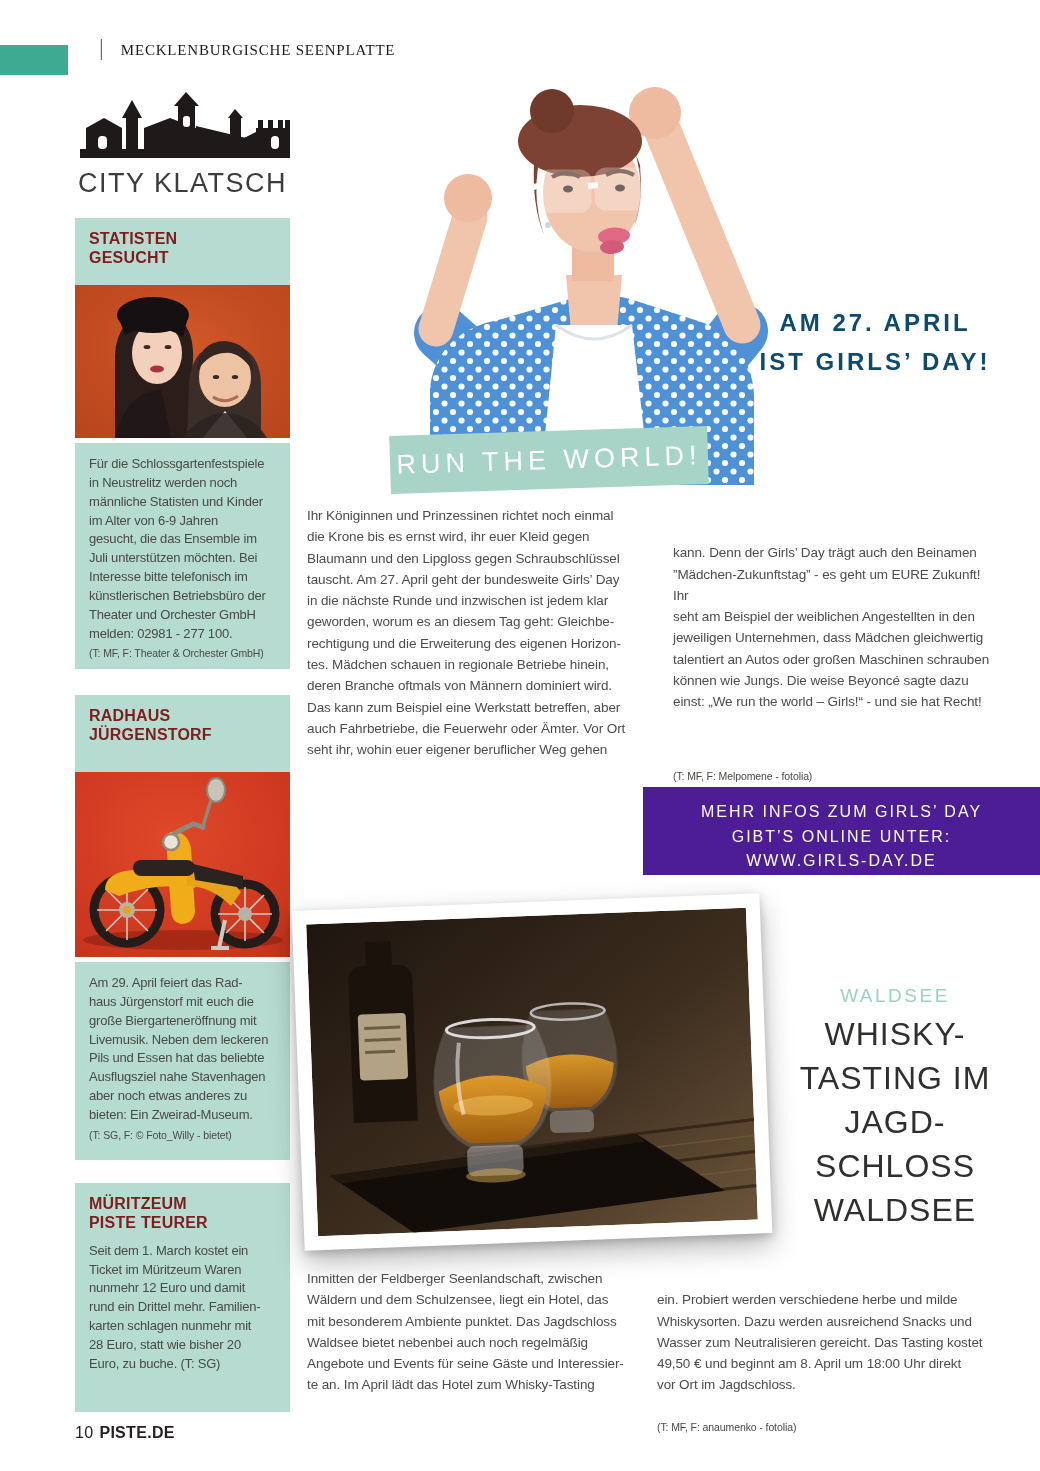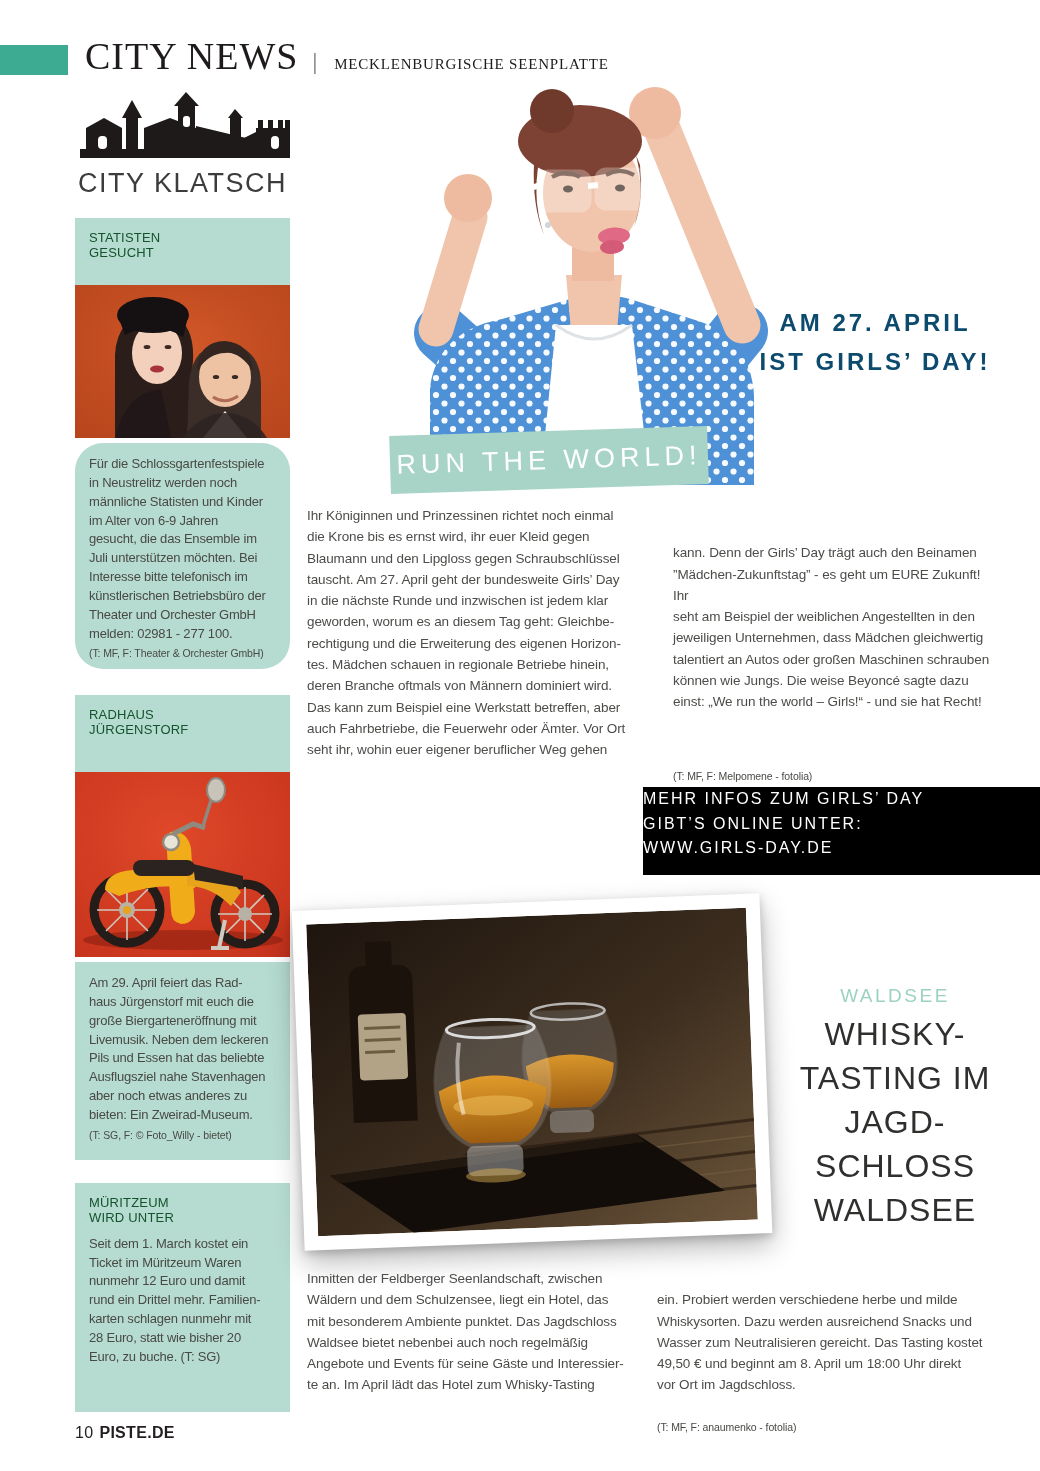--- a/index.html
+++ b/index.html
@@ -17,42 +17,42 @@
   .header-sep { font-family:"Liberation Serif", serif; font-size:24px; color:#6b6866; margin:0 10px 0 14px; font-weight:300; }
   .header-sub { font-family:"Liberation Serif", serif; font-size:15px; color:#1e1b1a; letter-spacing:0.8px;margin-left:7px; }
 
   
   .logo-wrap { left:78px; top:92px; width:214px; }
   .logo-text { font-size:27px; font-weight:300; letter-spacing:1.5px; color:#3d3c3b; margin-top:2px; }
 
   
   .teal { background:#b6dcd1; }
   .side-box { left:75px; width:215px; box-sizing:border-box; }
-  .box-heading { font-weight:normal; font-size:13px; line-height:1.18; color:#14532d; white-space:pre-line; letter-spacing:0.2px; }
+  .box-heading { font-weight:bold; font-size:16px; line-height:1.18; color:#7f1d1d; white-space:pre-line; letter-spacing:0.2px; }
   .pad { padding:12px 12px 10px 14px; }
   .side-body { font-size:13px; line-height:1.45; color:#494945; white-space:pre-line; letter-spacing:-0.2px; margin:0; }
   .credit { font-size:10.5px; color:#494945; letter-spacing:-0.1px; margin:4px 0 0 0; }
   .side-photo { left:75px; width:215px; overflow:hidden; }
   .side-photo svg { display:block; }
 
   
   .girl-photo { left:330px; top:85px; width:440px; height:400px; }
   .gd-date { left:740px; top:303px; width:270px; text-align:center;
              font-weight:bold; font-size:24px; line-height:39px; letter-spacing:3px;
              color:#0c4a6e; white-space:pre-line; }
   .run-banner { left:390px; top:431px; width:318px; height:58px; background:#a7d4c7;
                 transform:rotate(-1.8deg); display:flex; align-items:center; justify-content:center; }
   .run-banner span { color:#ffffff; font-size:27px; font-weight:300; letter-spacing:5px; }
   .article-col { font-size:13.5px; line-height:21.3px; color:#4c4c49; white-space:pre-line; letter-spacing:-0.1px; }
   .gd-left  { left:307px; top:505px; width:342px; }
   .gd-right { left:657px; top:505px; width:352px; }
   .gd-right p { margin:16px; }
   .gd-right .p2 { margin-top:19px; }
-  .info-box { left:643px; top:787px; width:397px; height:88px; background:#000000; box-sizing:border-box;
-              color:#ffffff;
+  .info-box { left:643px; top:787px; width:397px; height:88px; background:#4c1d95; box-sizing:border-box;
+              padding-top:13px; text-align:center; color:#ffffff;
               font-size:16px; font-weight:300; letter-spacing:2px; line-height:24.5px; }
   .info-box a { color:#ffffff; text-decoration:none; }
 
   
   .polaroid { left:298px; top:902px; background:#ffffff; padding:14px;
               transform:rotate(-2.2deg); box-shadow:0 12px 28px rgba(0,0,0,0.28), 0 3px 8px rgba(0,0,0,0.18); }
   .polaroid svg { display:block; }
   .ws-kicker { left:775px; top:985px; width:240px; text-align:center;
                font-size:19px; font-weight:400; letter-spacing:2.5px; color:#9cd2c2; }
   .ws-title { left:775px; top:1012px; width:240px; text-align:center;
@@ -66,21 +66,20 @@
   .footer .pgnum { font-weight:300; margin-right:6px; }
   .footer .site { font-weight:bold; }
 </style>
 </head>
 <body>
 
 <div class="page">
 
   <div class="abs accent-bar"></div>
   <div class="abs header-line">
-    <span class="city-news">CITY NEWS</span>
     <span class="header-sep">|</span>
     <span class="header-sub">MECKLENBURGISCHE SEENPLATTE</span>
   </div>
 
   <div class="abs logo-wrap">
     <svg width="214" height="70" viewBox="0 0 214 70">
       <g fill="#1d1a19">
         <rect x="2" y="57" width="210" height="9"></rect>
         <polygon points="8,57 8,36 26,26 44,36 44,57"></polygon>
         <rect x="48" y="26" width="12" height="31"></rect>
@@ -130,21 +129,21 @@
       <path d="M112,153 L114,96 Q118,60 150,58 Q186,62 186,100 L186,153 Z" fill="#3b2d28"></path>
       <ellipse cx="150" cy="92" rx="26" ry="30" fill="#edc3a3"></ellipse>
       <path d="M122,86 Q124,56 150,56 Q176,58 178,86 Q164,66 150,68 Q134,68 122,86 Z" fill="#352520"></path>
       <ellipse cx="141" cy="92" rx="3.2" ry="2" fill="#3a2a22"></ellipse>
       <ellipse cx="160" cy="92" rx="3.2" ry="2" fill="#3a2a22"></ellipse>
       <path d="M138,112 Q150,120 163,111" stroke="#b06b54" stroke-width="3" fill="none"></path>
       <polygon points="128,153 150,126 172,153" fill="#f4f2ee"></polygon>
       <path d="M106,153 Q128,128 150,128 Q176,128 192,153 Z" fill="#2e2320" opacity="0.9"></path>
     </svg>
   </div>
-  <div class="abs side-box teal pad" style="top:443px; height:226px;border-radius:28px;">
+  <div class="abs side-box teal pad" style="top:443px; height:226px;">
     <p class="side-body">Für die Schlossgartenfestspiele
 in Neustrelitz werden noch
 männliche Statisten und Kinder
 im Alter von 6-9 Jahren
 gesucht, die das Ensemble im
 Juli unterstützen möchten. Bei
 Interesse bitte telefonisch im
 künstlerischen Betriebsbüro der
 Theater und Orchester GmbH
 melden: 02981 - 277 100.</p>
@@ -205,21 +204,21 @@
 Livemusik. Neben dem leckeren
 Pils und Essen hat das beliebte
 Ausflugsziel nahe Stavenhagen
 aber noch etwas anderes zu
 bieten: Ein Zweirad-Museum.</p>
     <p class="credit">(T: SG, F: © Foto_Willy - bietet)</p>
   </div>
 
   <div class="abs side-box teal pad" style="top:1183px; height:229px;">
     <div class="box-heading" style="margin-bottom:9px;">MÜRITZEUM
-WIRD UNTER</div>
+PISTE TEURER</div>
     <p class="side-body">Seit dem 1. March kostet ein
 Ticket im Müritzeum Waren
 nunmehr 12 Euro und damit
 rund ein Drittel mehr. Familien-
 karten schlagen nunmehr mit
 28 Euro, statt wie bisher 20
 Euro, zu buche. (T: SG)</p>
   </div>
 
   <div class="abs girl-photo">

